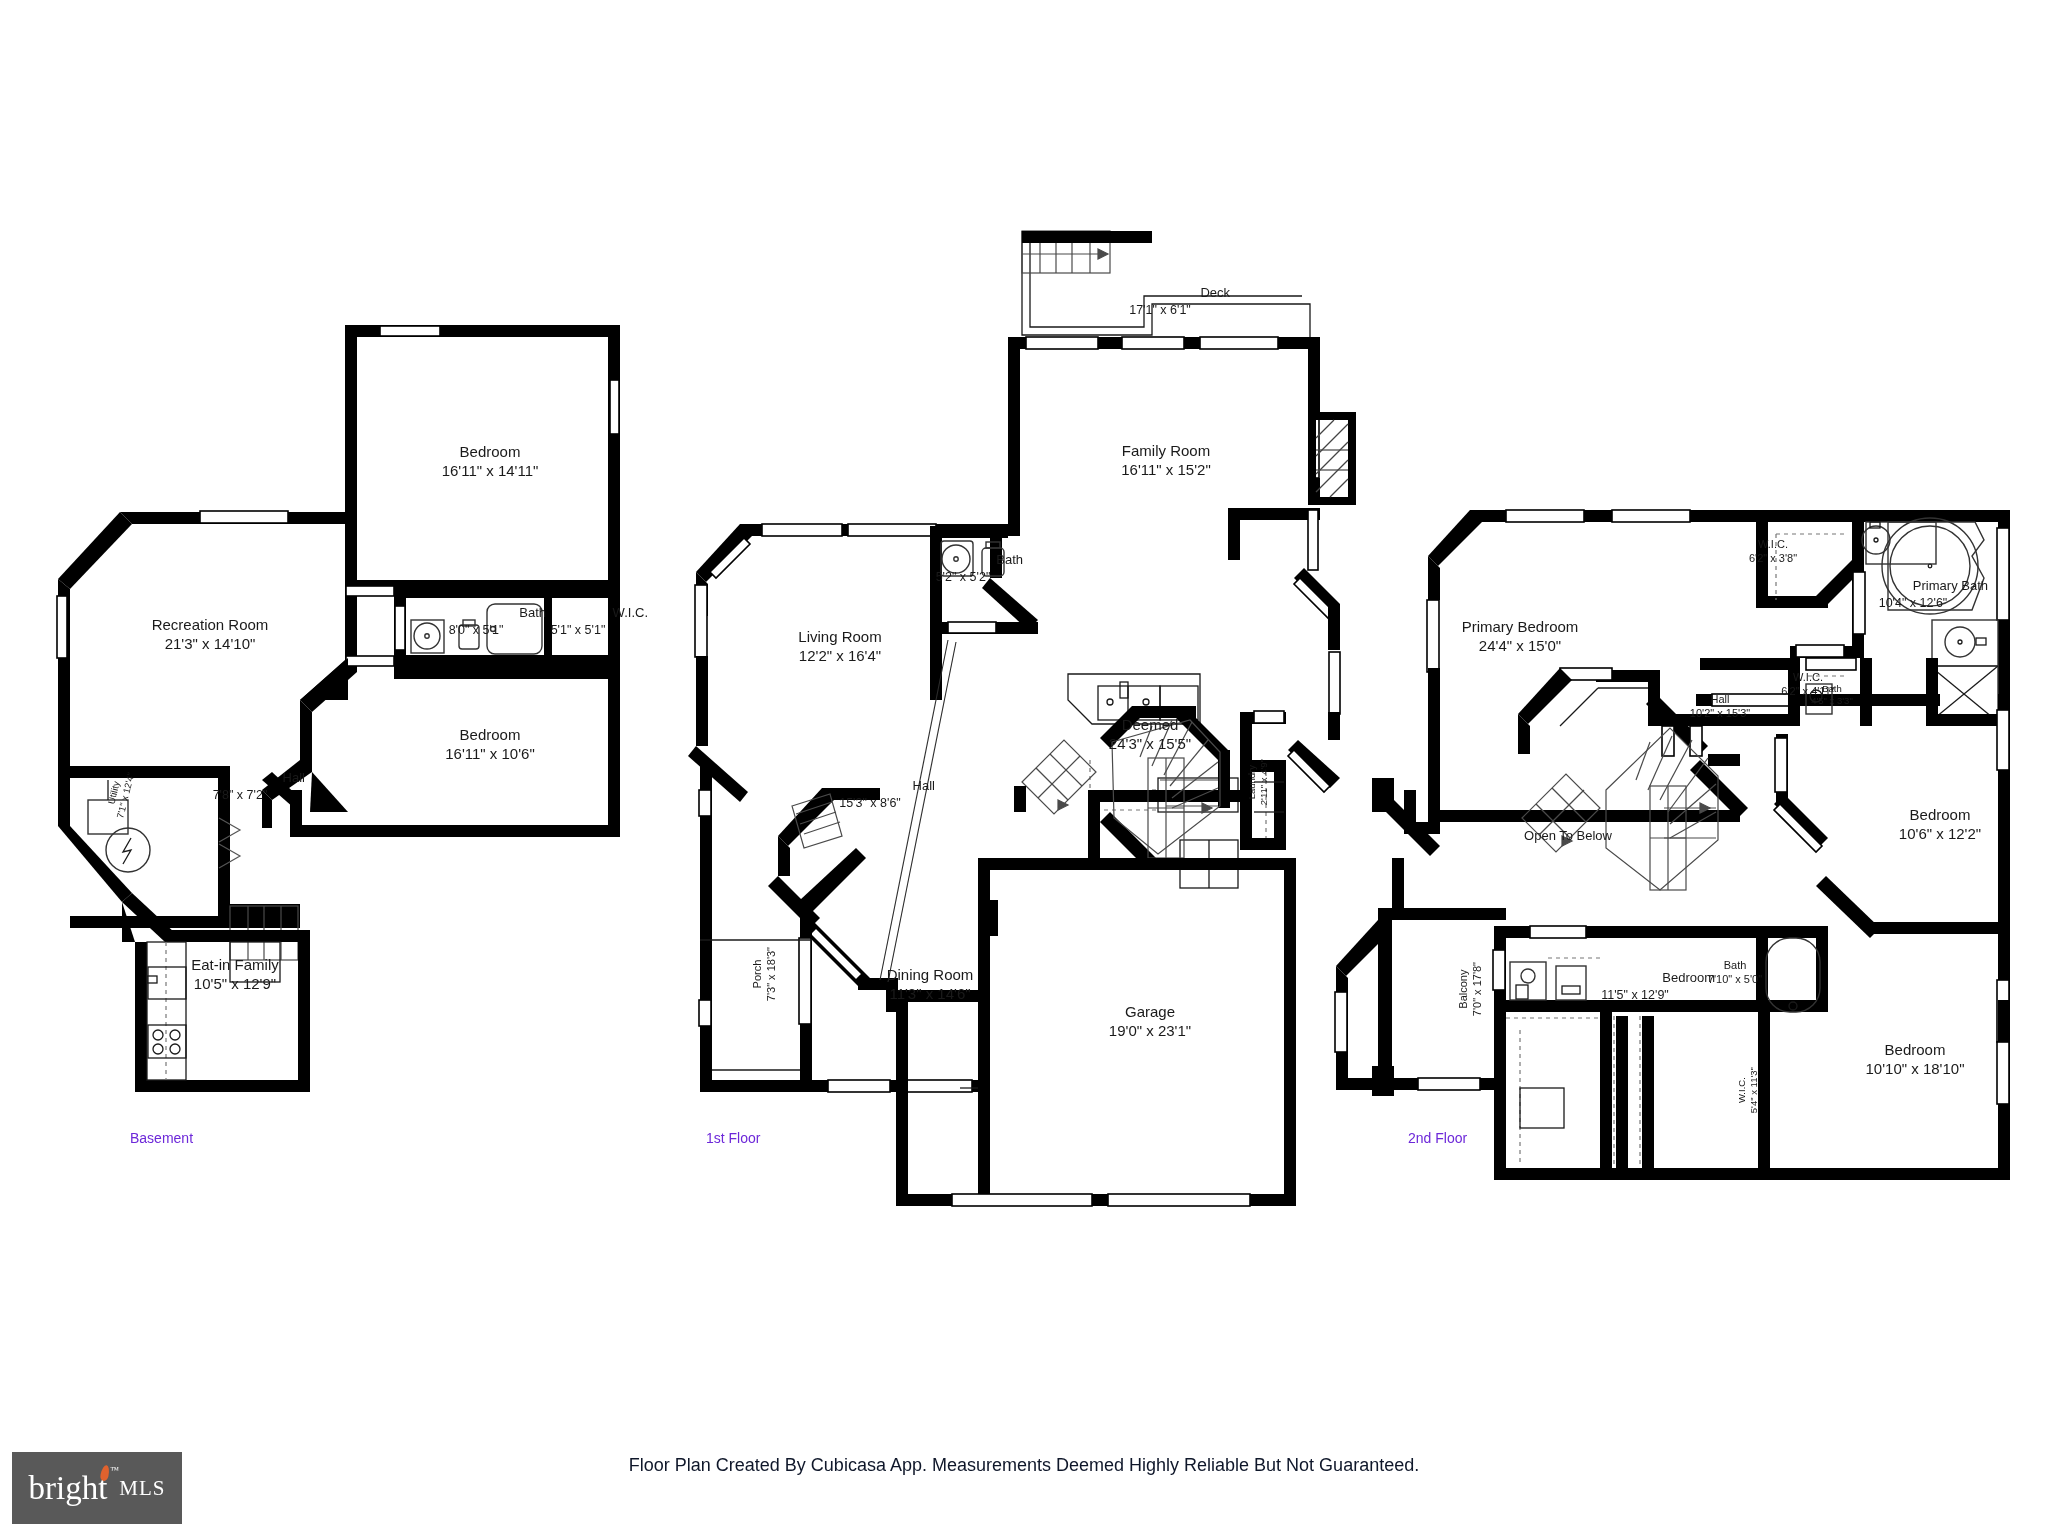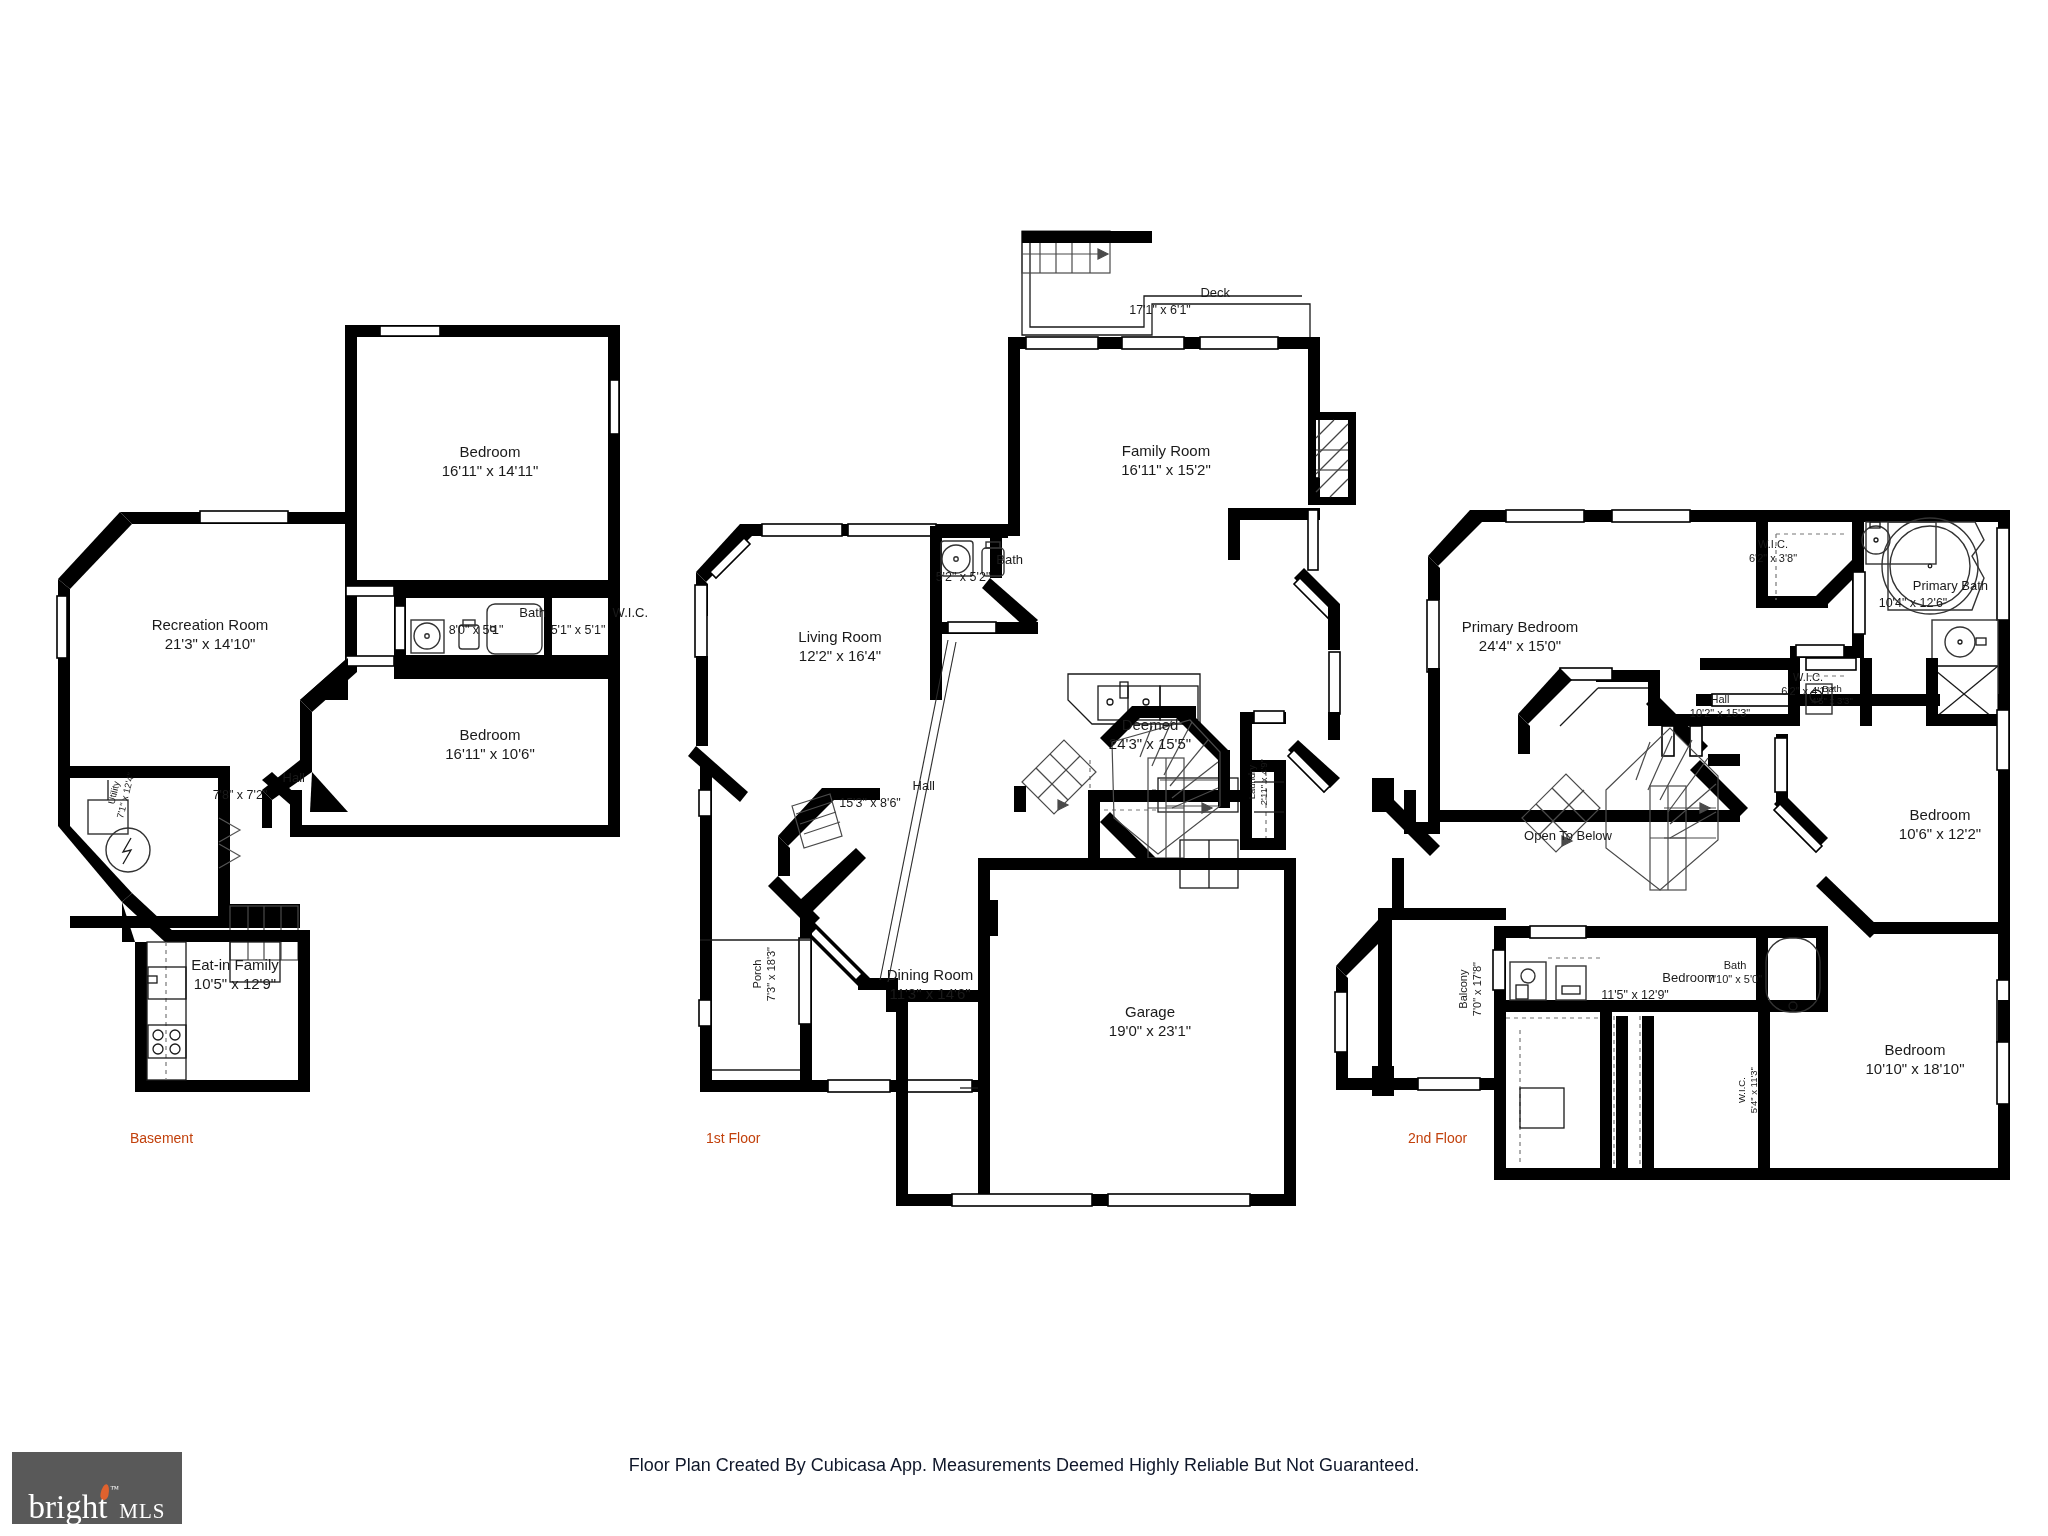--- a/index.html
+++ b/index.html
@@ -45,40 +45,40 @@
   .room-label.sm .nm { font-size: 13px; text-align: right; }
   .room-label.sm .dm { font-size: 12.5px; }
   .room-label.xs .nm { font-size: 11px; }
   .room-label.xs .dm { font-size: 11px; }
   .room-label.xxs .nm { font-size: 9.5px; }
   .room-label.xxs .dm { font-size: 9.5px; }
 
   .floor-caption {
     position: absolute;
     font-size: 14px;
-    color: #c2410c;
+    color: #6d28d9;
   }
 
   #footer-note {
     position: absolute;
     left: 0; right: 0;
     top: 1455px;
     text-align: center;
     font-size: 18px;
     color: #0f172a;
   }
   #brand {
     position: absolute;
     left: 12px;
     top: 1452px;
     width: 170px;
     height: 72px;
     background: #595959;
     display: flex;
-    align-items: flex-end;
+    align-items: center;
     justify-content: center;
   }
   #brand .bword {
     font-family: "Liberation Serif", serif;
     font-size: 33px;
     color: #ffffff;
     letter-spacing: 0px;
     position: relative;
     line-height: 1;
   }

